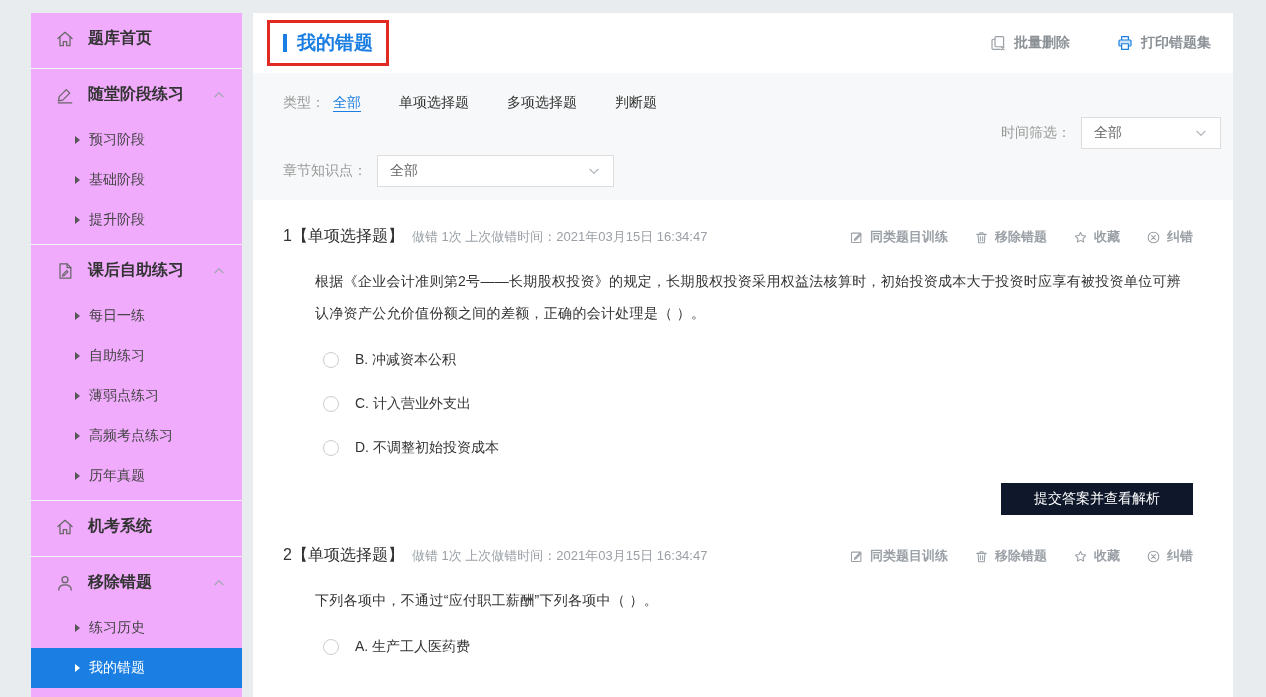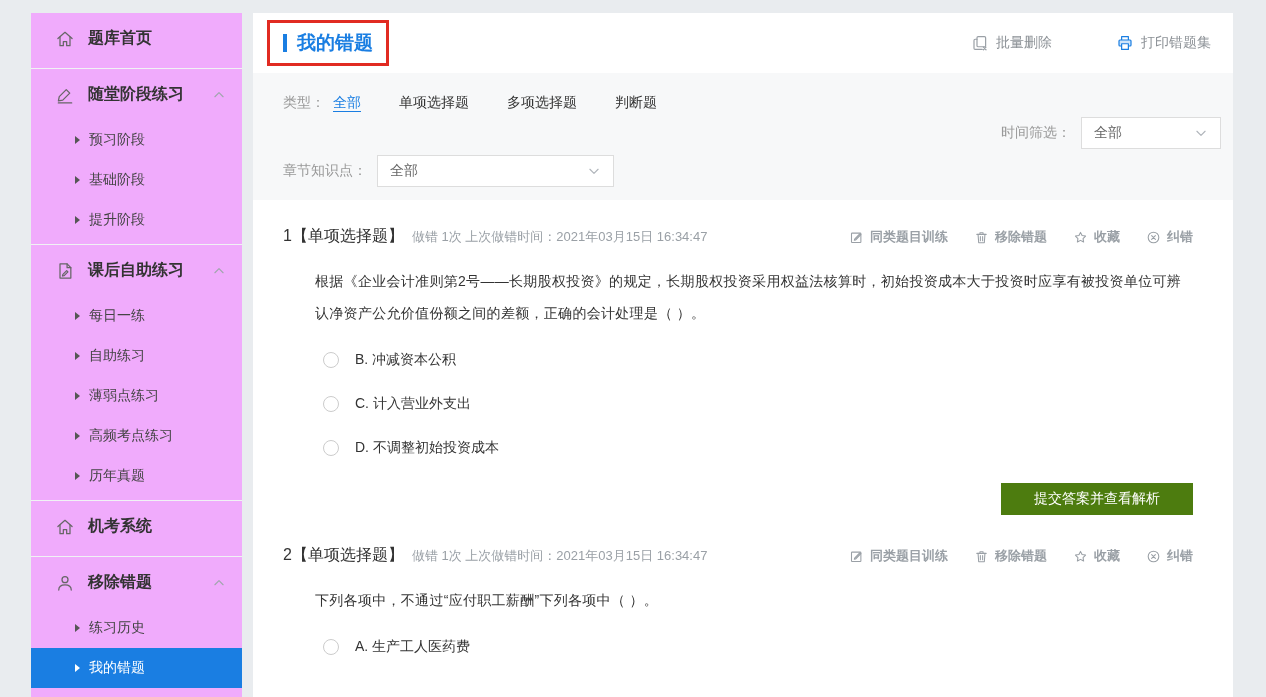--- a/index.html
+++ b/index.html
@@ -35,21 +35,21 @@
   .main { width:980px; margin-left:11px; flex:none; display:flex; flex-direction:column; }
   .panel-header {
     background:#fff; height:60px; display:flex; align-items:center;
     justify-content:space-between; padding:0 22px 0 14px; flex:none;
   }
   .title-box {
     border:3px solid #e12b22; padding:7px 13px; display:flex; align-items:center; gap:10px;
   }
   .title-bar { width:4px; height:18px; background:#1a7ee2; }
   .page-title { font-size:19px; font-weight:bold; color:#1a7ee2; }
-  .header-actions { display:flex; align-items:flex-start; gap:64px; }
+  .header-actions { display:flex; align-items:flex-start; gap:46px;font-weight:bold; }
   .h-action { display:flex; align-items:center; gap:7px; font-size:14px; color:#8c9196; cursor:pointer; }
   .h-action .icon { width:18px; height:18px; }
 
   
   .filter-panel { background:#f7f8f9; height:127px; position:relative; padding:21px 12px 0 30px; flex:none; }
   .type-row { display:flex; align-items:flex-start; font-size:14px; }
   .f-label { color:#999; }
   .type-opt { margin-left:38px; color:#333; cursor:pointer; }
   .type-opt.first { margin-left:8px; }
   .type-opt.selected { color:#1a7ee2; text-decoration:underline; text-underline-offset:4px; }
@@ -71,21 +71,21 @@
   .q-meta { font-size:13px; color:#9aa0a6; margin-left:8px; }
   .q-actions { display:flex; align-items:center; gap:26px; padding-top:2px;font-weight:bold; }
   .q-action { display:flex; align-items:center; gap:6px; font-size:13px; color:#9aa0a6; cursor:pointer; white-space:nowrap; }
   .q-action .icon { width:15px; height:15px; }
   .q-text { margin:18px 0 0 32px; width:872px; font-size:14px; line-height:32px; color:#333; letter-spacing:0.3px; }
   .q-options { margin:22px 0 0 40px; }
   .q-option { display:flex; align-items:center; margin-bottom:26px; cursor:pointer; }
   .radio { width:16px; height:16px; border-radius:50%; border:1px solid #ccc; background:#fff; flex:none; }
   .opt-label { margin-left:16px; font-size:14px; color:#333; }
   .submit-btn {
-    display:block; margin:8px 0 0 auto; width:192px; height:32px; background:#4d7c0f; color:#fff;
+    display:block; margin:8px 0 0 auto; width:192px; height:32px; background:#0f172a; color:#fff;
     border:none; font-size:14px; font-family:"Liberation Sans", sans-serif; cursor:pointer;
   }
   .question + .question { margin-top:30px; }
 
   svg { display:block; }
 </style>
 </head>
 <body>
 
 <div class="page">

